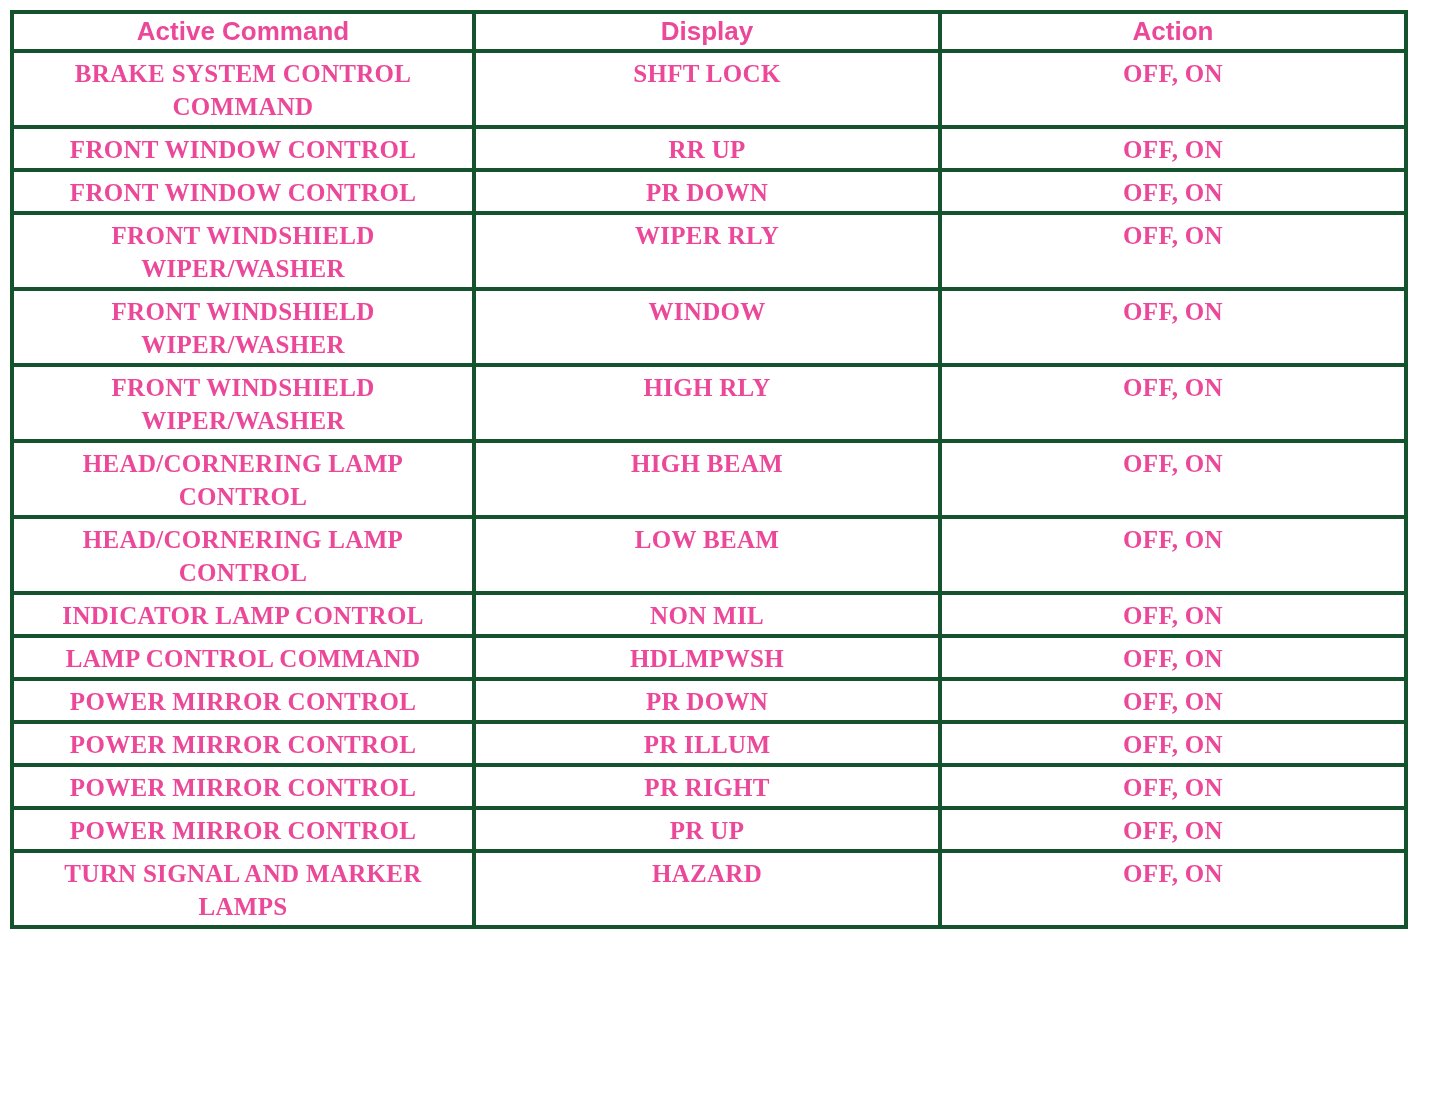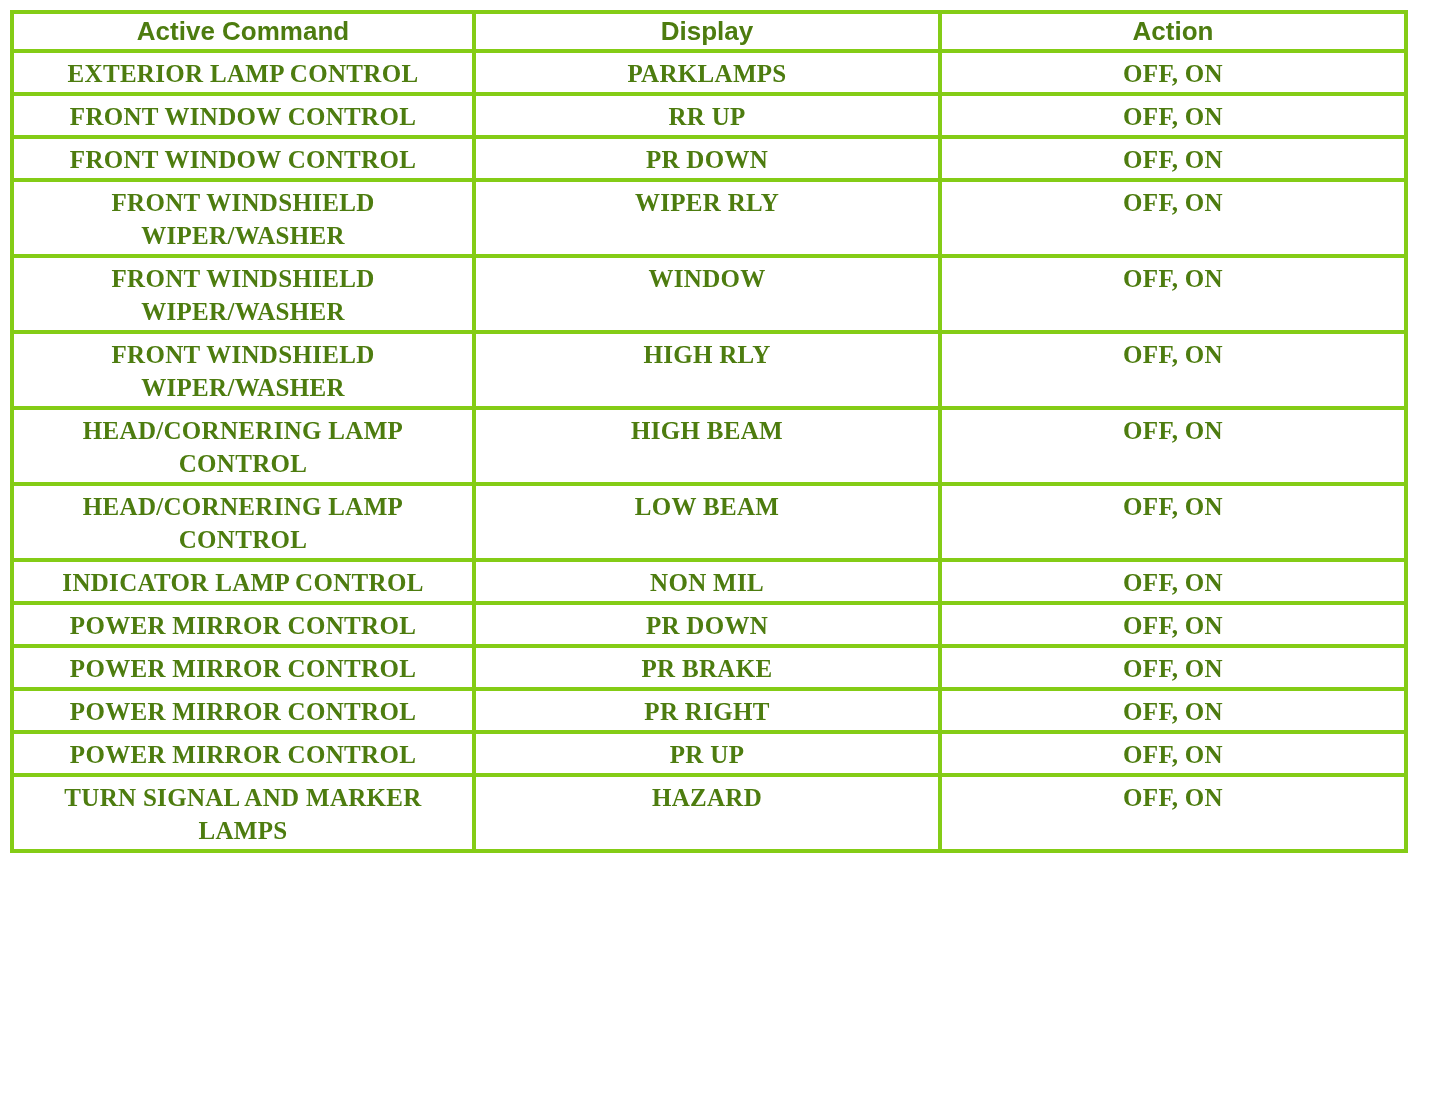--- a/index.html
+++ b/index.html
@@ -22,26 +22,26 @@
     border-collapse: collapse;
     table-layout: fixed;
     background: #ffffff;
   }
   table.scan-table col.c1 { width: 462px; }
   table.scan-table col.c2 { width: 466px; }
   table.scan-table col.c3 { width: 466px; }
 
   table.scan-table th,
   table.scan-table td {
-    border: 4px solid #84cc16;
+    border: 4px solid #14532d;
     padding: 4px 24px 2px 24px;
     text-align: center;
     vertical-align: top;
     overflow: hidden;
-    color: #4d7c0f;
+    color: #ec4899;
   }
   table.scan-table th {
     font-family: "Liberation Sans", sans-serif;
     font-weight: bold;
     font-size: 26px;
     height: 30px;
     vertical-align: middle;
     padding-top: 2px;
     padding-bottom: 2px;
   }
@@ -70,23 +70,24 @@
         <col class="c3">
       </colgroup>
     <thead>
       <tr>
         <th>Active Command</th>
         <th>Display</th>
         <th>Action</th>
       </tr>
     </thead>
     <tbody>
-      <tr class="rh-c">
-        <td class="cmd">EXTERIOR LAMP CONTROL</td>
-        <td>PARKLAMPS</td>
+      <tr class="rh-b">
+        <td class="cmd">BRAKE SYSTEM CONTROL
+COMMAND</td>
+        <td>SHFT LOCK</td>
         <td>OFF, ON</td>
       </tr>
       <tr class="rh-c">
         <td class="cmd">FRONT WINDOW CONTROL</td>
         <td>RR UP</td>
         <td>OFF, ON</td>
       </tr>
       <tr class="rh-c">
         <td class="cmd">FRONT WINDOW CONTROL</td>
         <td>PR DOWN</td>
@@ -121,27 +122,32 @@
 CONTROL</td>
         <td>LOW BEAM</td>
         <td>OFF, ON</td>
       </tr>
       <tr class="rh-c">
         <td class="cmd">INDICATOR LAMP CONTROL</td>
         <td>NON MIL</td>
         <td>OFF, ON</td>
       </tr>
       <tr class="rh-c">
+        <td class="cmd">LAMP CONTROL COMMAND</td>
+        <td>HDLMPWSH</td>
+        <td>OFF, ON</td>
+      </tr>
+      <tr class="rh-c">
         <td class="cmd">POWER MIRROR CONTROL</td>
         <td>PR DOWN</td>
         <td>OFF, ON</td>
       </tr>
       <tr class="rh-c">
         <td class="cmd">POWER MIRROR CONTROL</td>
-        <td>PR BRAKE</td>
+        <td>PR ILLUM</td>
         <td>OFF, ON</td>
       </tr>
       <tr class="rh-c">
         <td class="cmd">POWER MIRROR CONTROL</td>
         <td>PR RIGHT</td>
         <td>OFF, ON</td>
       </tr>
       <tr class="rh-c">
         <td class="cmd">POWER MIRROR CONTROL</td>
         <td>PR UP</td>

